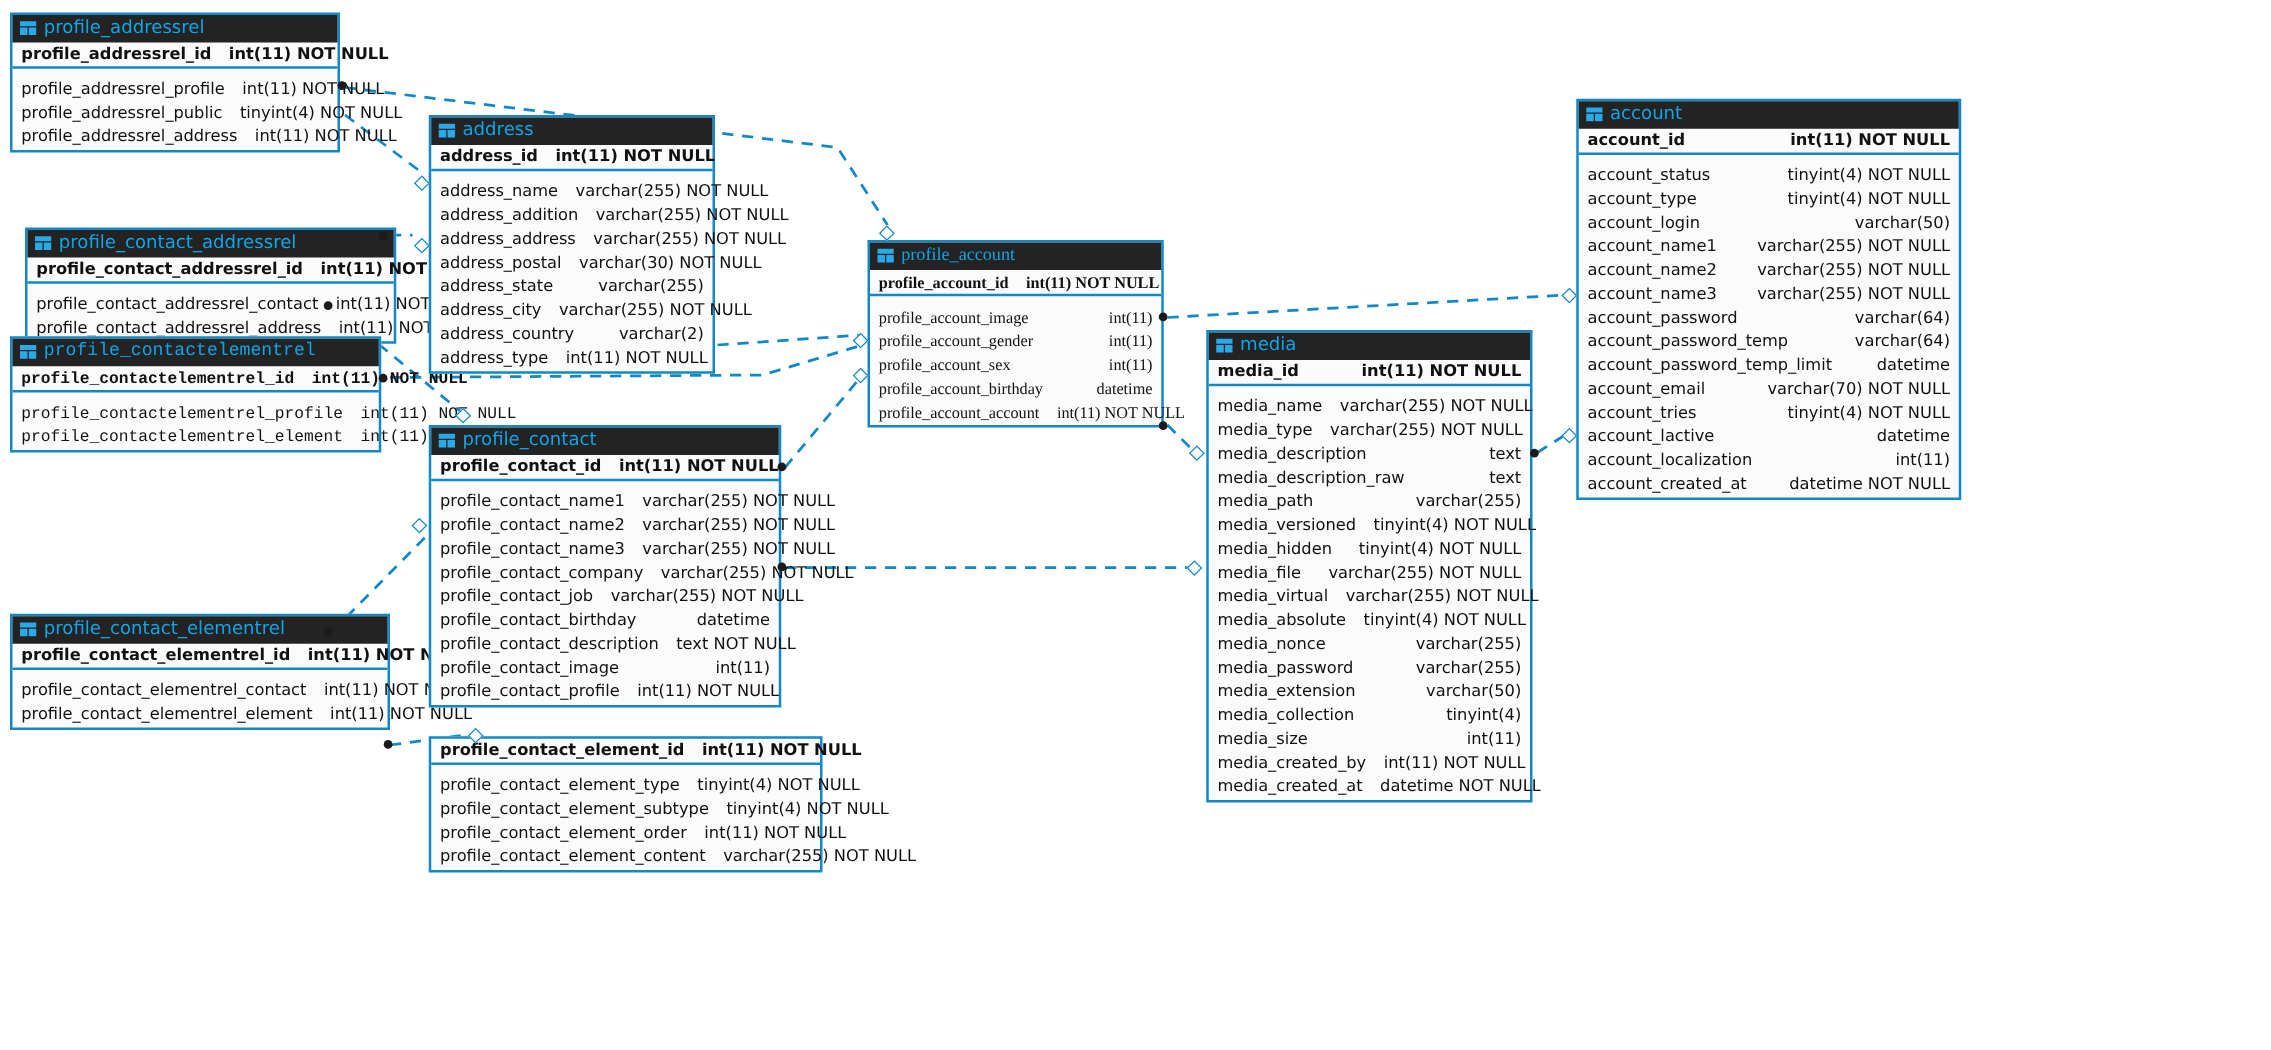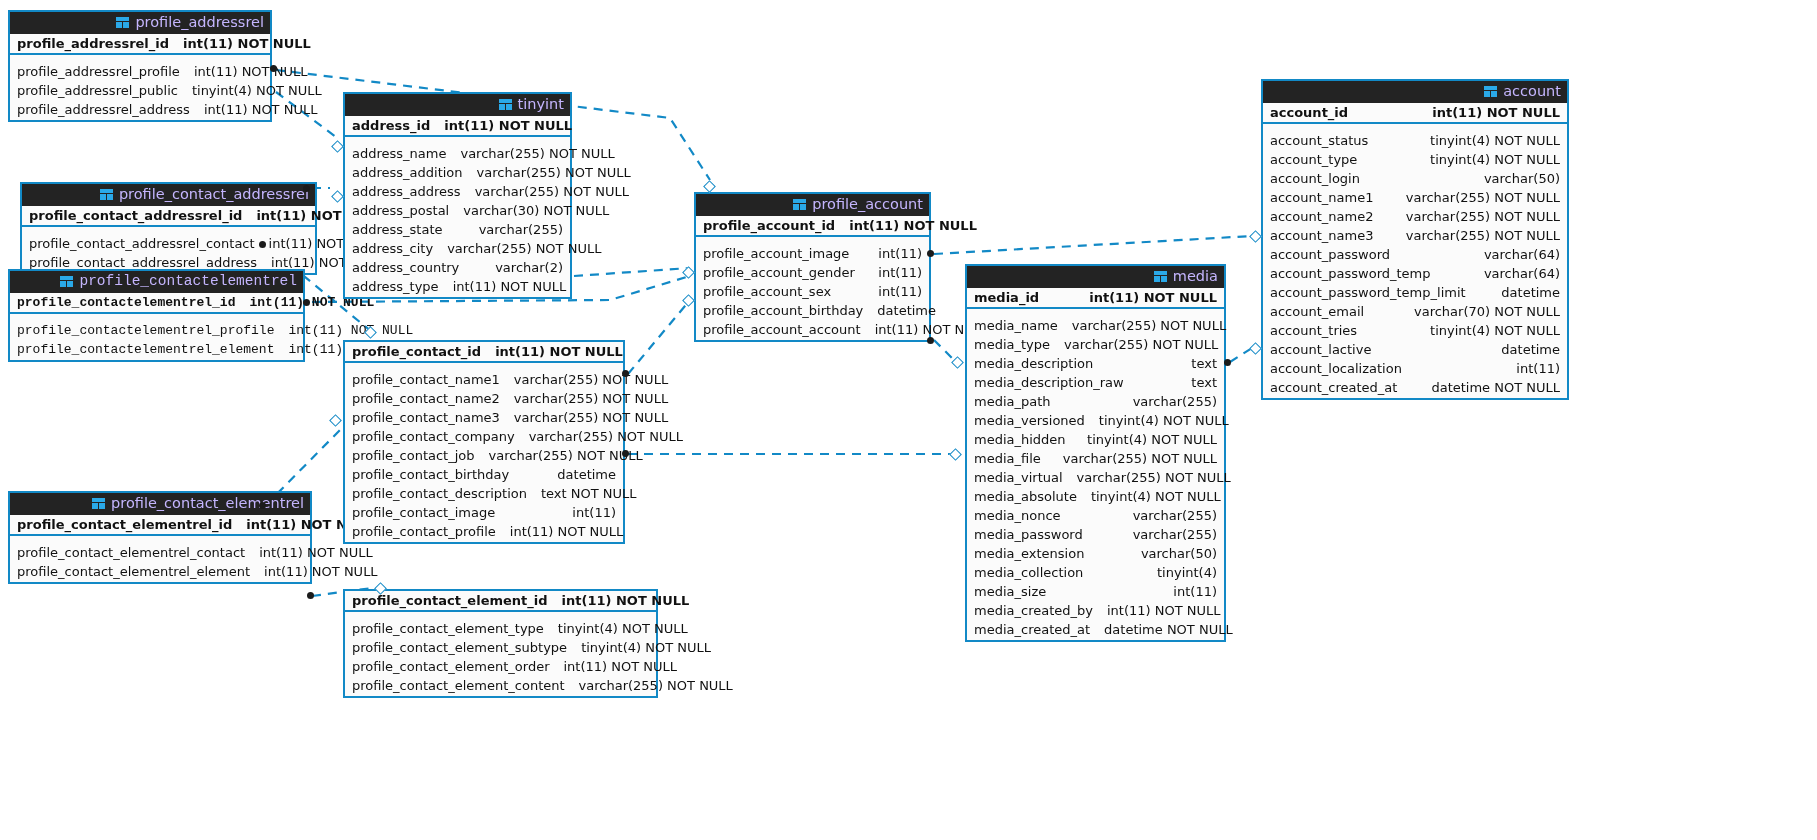--- a/index.html
+++ b/index.html
@@ -29,29 +29,29 @@
   }
   .table-box {
     position: absolute;
     border: 2px solid #1289c6;
     background: #fbfbfb;
     box-sizing: border-box;
     z-index: 5;
   }
   .tbl-header {
     background: #232323;
-    color: #c4b5fd;
+    color: #0ea5e9;
     font-size: 14.5px;
     text-align: center;
     padding: 3px 6px 4px 6px;
     line-height: 15px;
     white-space: nowrap;
     display: flex;
     align-items: center;
-    justify-content: flex-end;
+    justify-content: flex-start;
     gap: 6px;
   }
   .tbl-icon {
     display: inline-block;
     width: 13px;
     height: 11px;
     position: relative;
     flex: 0 0 auto;
   }
   .tbl-icon i {
@@ -261,21 +261,21 @@
         </div>
       </div>
     </div>
     <div class="table-box" style="left: 343px; top: 92px; width: 229px;">
       <div class="tbl-header">
         <span class="tbl-icon">
           <i class="r1"></i>
           <i class="c1"></i>
           <i class="c2"></i>
         </span>
-        <span>tinyint</span>
+        <span>address</span>
       </div>
       <div class="col-row pk-row">
         <span class="cname">address_id</span>
         <span class="ctype">int(11) NOT NULL</span>
       </div>
       <div class="cols-body">
         <div class="col-row">
           <span class="cname">address_name</span>
           <span class="ctype">varchar(255) NOT NULL</span>
         </div>
@@ -303,20 +303,28 @@
           <span class="cname">address_country</span>
           <span class="ctype">varchar(2)</span>
         </div>
         <div class="col-row">
           <span class="cname">address_type</span>
           <span class="ctype">int(11) NOT NULL</span>
         </div>
       </div>
     </div>
     <div class="table-box" style="left: 343px; top: 340px; width: 282px;">
+      <div class="tbl-header">
+        <span class="tbl-icon">
+          <i class="r1"></i>
+          <i class="c1"></i>
+          <i class="c2"></i>
+        </span>
+        <span>profile_contact</span>
+      </div>
       <div class="col-row pk-row">
         <span class="cname">profile_contact_id</span>
         <span class="ctype">int(11) NOT NULL</span>
       </div>
       <div class="cols-body">
         <div class="col-row">
           <span class="cname">profile_contact_name1</span>
           <span class="ctype">varchar(255) NOT NULL</span>
         </div>
         <div class="col-row">
@@ -370,21 +378,21 @@
         <div class="col-row">
           <span class="cname">profile_contact_element_order</span>
           <span class="ctype">int(11) NOT NULL</span>
         </div>
         <div class="col-row">
           <span class="cname">profile_contact_element_content</span>
           <span class="ctype">varchar(255) NOT NULL</span>
         </div>
       </div>
     </div>
-    <div class="table-box" style="left: 694px; top: 192px; width: 237px;">
+    <div class="table-box" style="left: 694px; top: 192px; width: 237px; font-family: Liberation Serif, serif;">
       <div class="tbl-header">
         <span class="tbl-icon">
           <i class="r1"></i>
           <i class="c1"></i>
           <i class="c2"></i>
         </span>
         <span>profile_account</span>
       </div>
       <div class="col-row pk-row">
         <span class="cname">profile_account_id</span>

